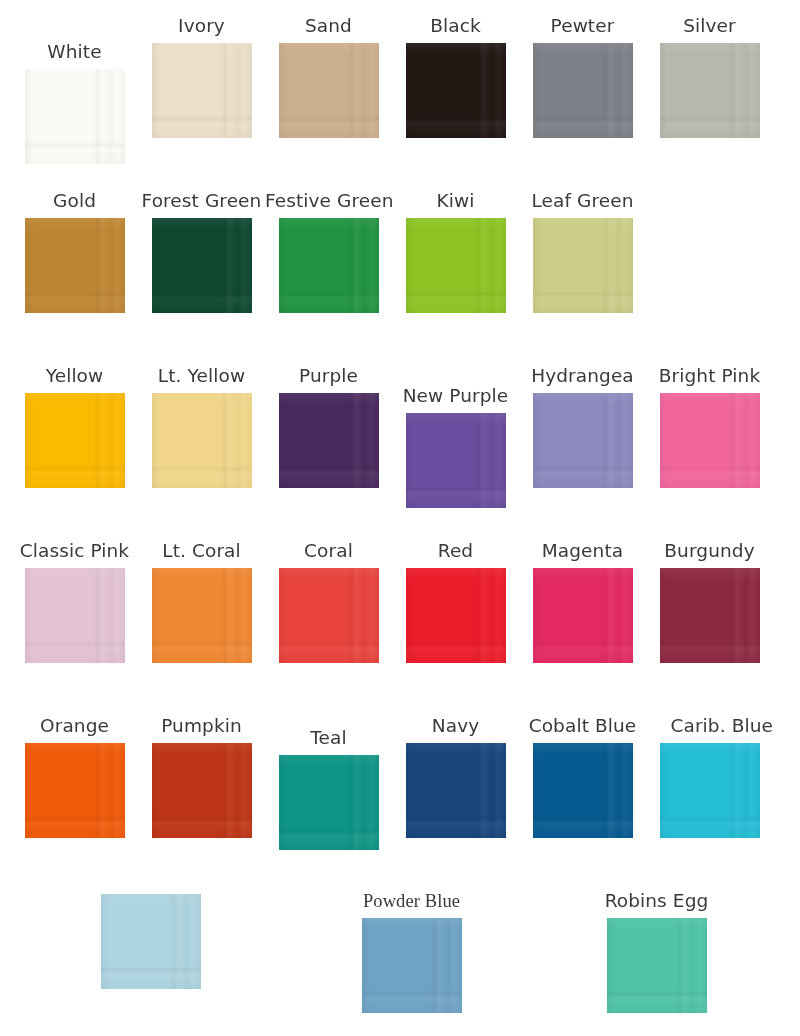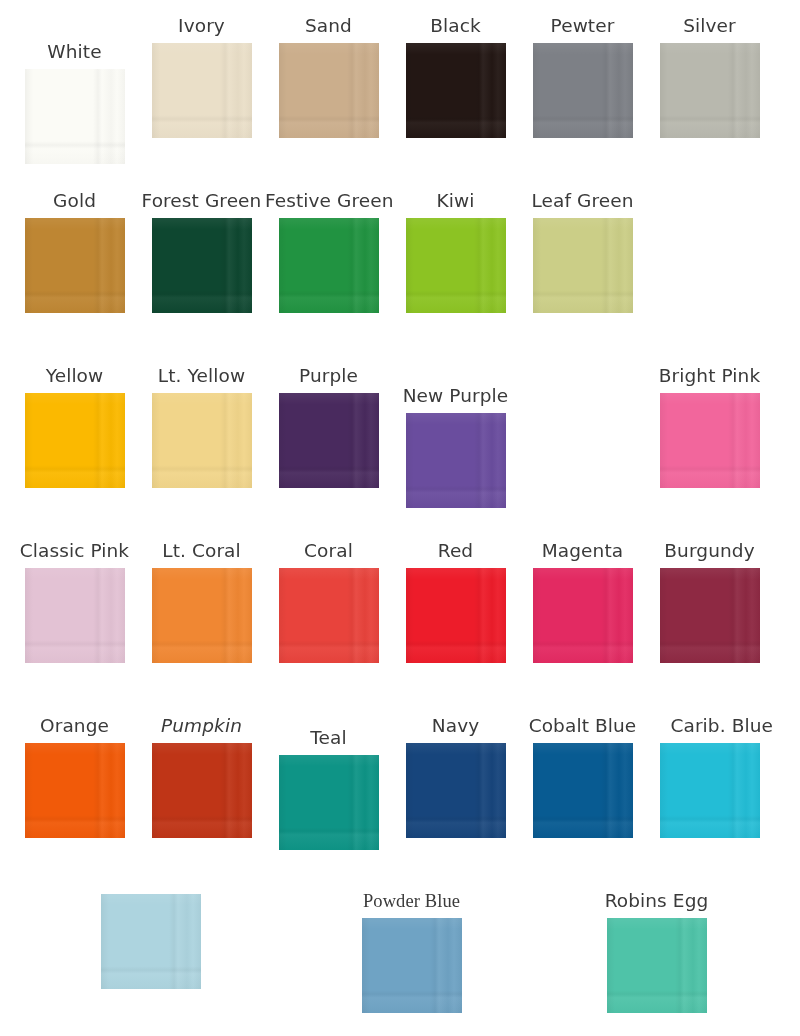--- a/index.html
+++ b/index.html
@@ -179,20 +179,26 @@
       <div class="swatch-chip-wrap">
         <div class="swatch-chip" style="background-color: rgb(73, 42, 94);"></div>
       </div>
     </div>
     <div class="swatch-cell" style="left: 392px; top: 384px;">
       <div class="swatch-label">New Purple</div>
       <div class="swatch-chip-wrap">
         <div class="swatch-chip" style="background-color: rgb(106, 77, 158);"></div>
       </div>
     </div>
+    <div class="swatch-cell" style="left: 519px; top: 364px;">
+      <div class="swatch-label">Hydrangea</div>
+      <div class="swatch-chip-wrap">
+        <div class="swatch-chip" style="background-color: rgb(139, 137, 189);"></div>
+      </div>
+    </div>
     <div class="swatch-cell" style="left: 646px; top: 364px;">
       <div class="swatch-label">Bright Pink</div>
       <div class="swatch-chip-wrap">
         <div class="swatch-chip" style="background-color: rgb(242, 102, 156);"></div>
       </div>
     </div>
     <div class="swatch-cell" style="left: 11px; top: 539px;">
       <div class="swatch-label">Classic Pink</div>
       <div class="swatch-chip-wrap">
         <div class="swatch-chip" style="background-color: rgb(227, 194, 212);"></div>
@@ -227,21 +233,21 @@
       <div class="swatch-chip-wrap">
         <div class="swatch-chip" style="background-color: rgb(142, 41, 67);"></div>
       </div>
     </div>
     <div class="swatch-cell" style="left: 11px; top: 714px;">
       <div class="swatch-label">Orange</div>
       <div class="swatch-chip-wrap">
         <div class="swatch-chip" style="background-color: rgb(241, 90, 9);"></div>
       </div>
     </div>
-    <div class="swatch-cell" style="left: 138px; top: 714px; font-style: italic;">
+    <div class="swatch-cell" style="left: 138px; top: 714px;">
       <div class="swatch-label">Pumpkin</div>
       <div class="swatch-chip-wrap">
         <div class="swatch-chip" style="background-color: rgb(191, 53, 23);"></div>
       </div>
     </div>
     <div class="swatch-cell" style="left: 265px; top: 714px; margin-top: 12px;">
       <div class="swatch-label">Teal</div>
       <div class="swatch-chip-wrap">
         <div class="swatch-chip" style="background-color: rgb(14, 148, 134);"></div>
       </div>

